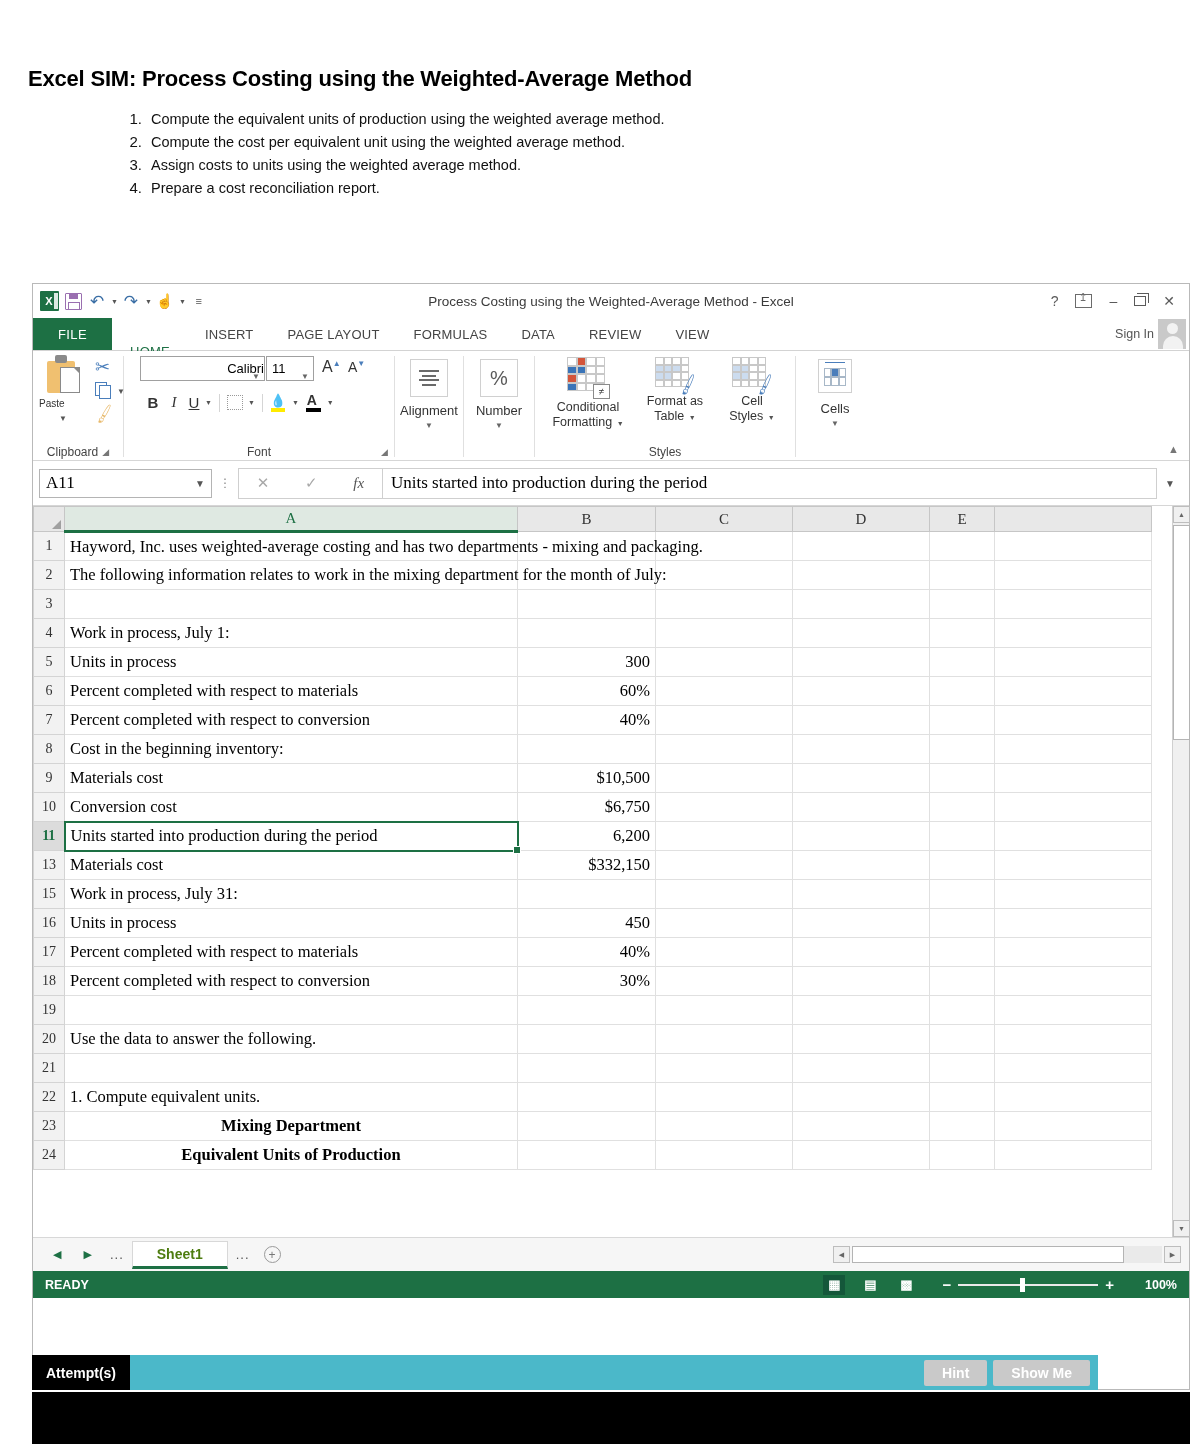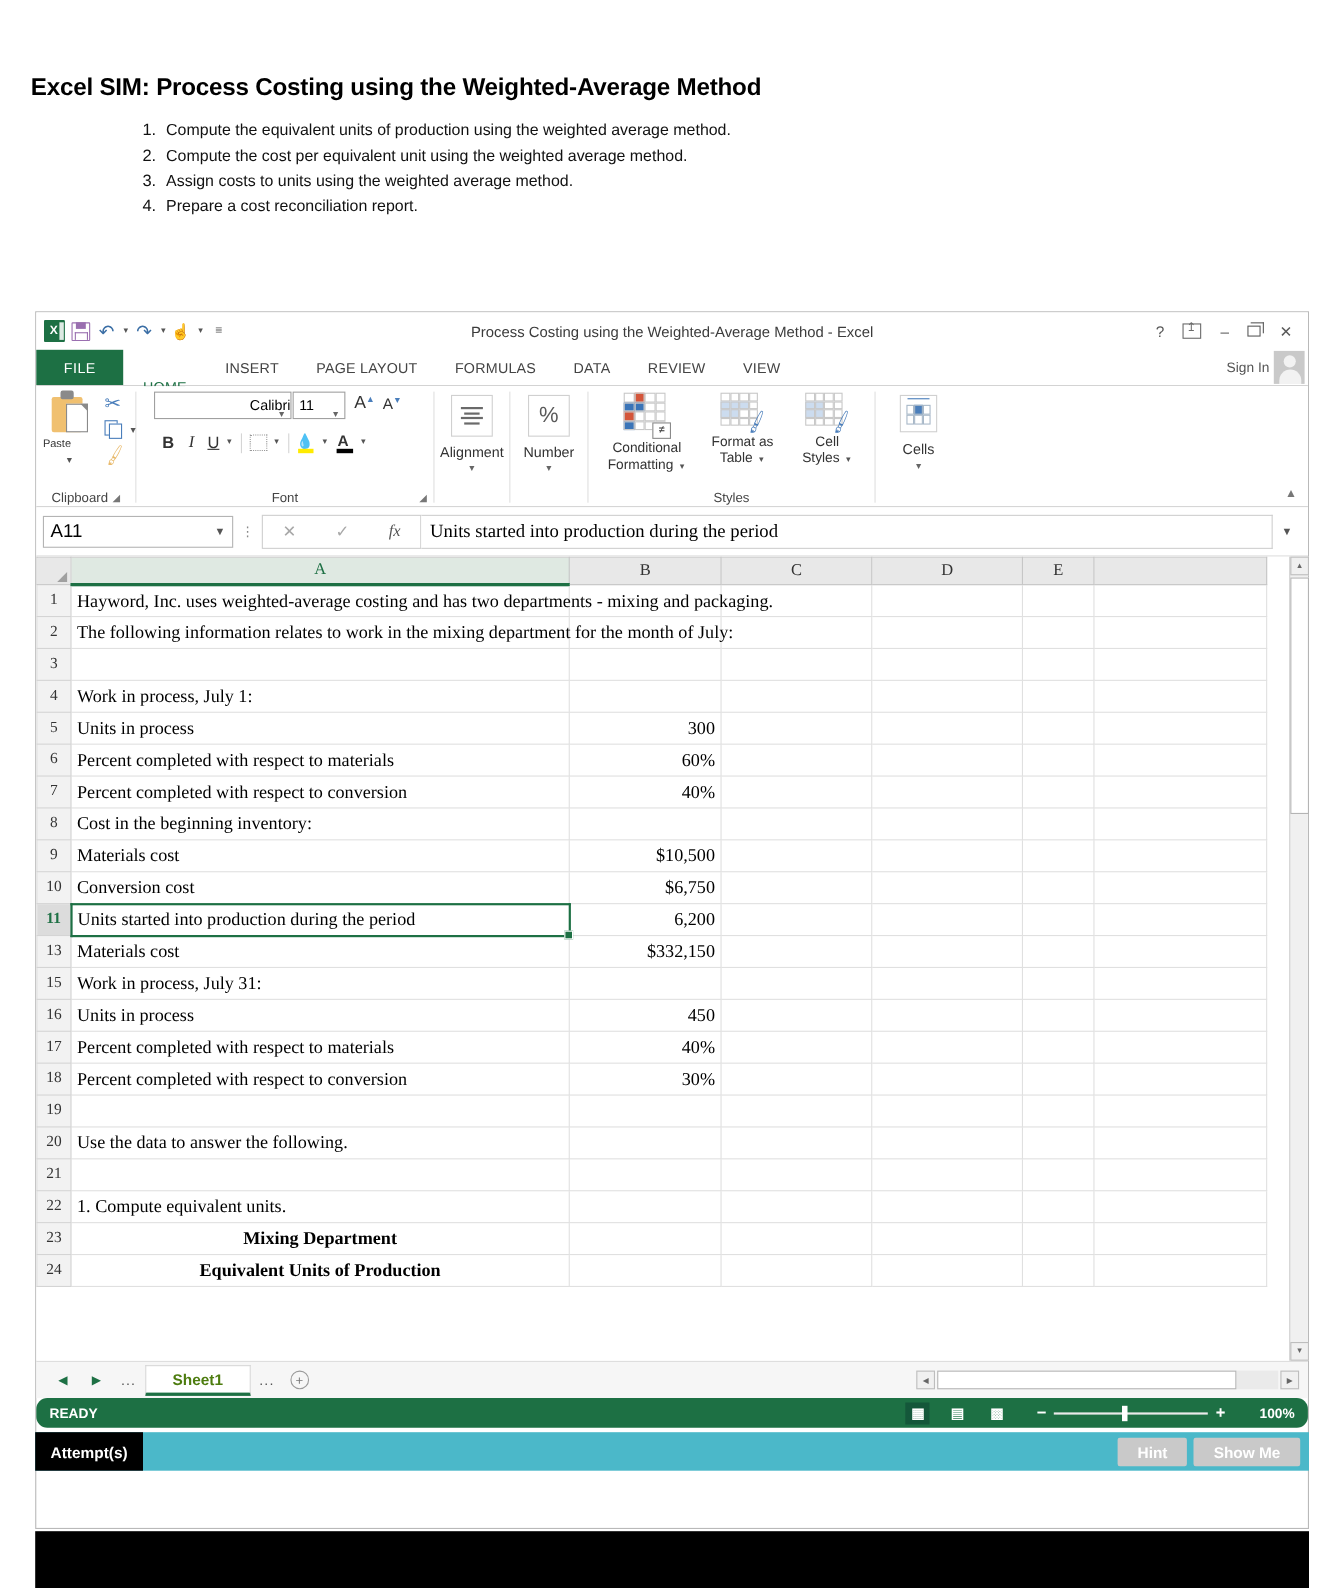--- a/index.html
+++ b/index.html
@@ -205,21 +205,21 @@
   .ribbon-collapse { position:absolute; right:10px; bottom:5px; font-size:11px; color:#777; }
 
   
   .fbar {
     height: 45px; background:#fff; display:flex; align-items:center;
     padding: 0 6px; border-bottom:1px solid #d6d6d6;
   }
   .namebox {
     width: 173px; height: 29px; border:1px solid #b4b4b4; background:#fff;
     display:flex; align-items:center; padding:0 6px;
-    font-family:Liberation Sans, sans-serif; font-size:17px; color:#000;
+    font-family:Liberation Serif, serif; font-size:17px; color:#000;
   }
   .namebox .nb-car { margin-left:auto; font-size:10px; color:#555; }
   .fb-dots { width:26px; text-align:center; font-size:12px; color:#888; letter-spacing:0; }
   .fb-btns {
     width: 145px; height: 31px; border:1px solid #cfcfcf; background:#fff;
     display:flex; align-items:center; justify-content:space-around;
     font-size:15px; color:#a8a8a8;
   }
   .fb-fx { font-family:"Liberation Serif",serif; font-style:italic; color:#555; }
   .fb-input {
@@ -291,35 +291,35 @@
                display:flex;align-items:center;justify-content:center;font-size:12px;color:#777;margin-left:6px;}
   .hsb { margin-left:auto; display:flex; align-items:center; padding-right:8px; }
   .hsb-btn { width:17px;height:17px;background:#f0f0f0;border:1px solid #bdbdbd;
              display:flex;align-items:center;justify-content:center;font-size:7px;color:#666;}
   .hsb-track { width:310px; height:17px; background:#eaeaea; position:relative; margin:0 2px; }
   .hsb-thumb { position:absolute; left:0; top:0; width:272px; height:17px; background:#fff; border:1px solid #b4b4b4; }
 
   
   .statusbar {
     height: 27px; background:#1d7044; color:#fff; display:flex; align-items:center;
-    padding: 0 12px; font-size:12.5px; font-weight:bold;border-radius:10px;
+    padding: 0 12px; font-size:12.5px; font-weight:bold;
   }
   .sb-right { margin-left:auto; display:flex; align-items:center; gap:14px; }
   .viewbtn { width:22px;height:20px;display:flex;align-items:center;justify-content:center;
              font-size:13px; color:#fff; }
   .viewbtn.active { background:#14573a; }
   .zoomslider { display:flex; align-items:center; gap:0; margin-left:4px; }
   .zs-minus, .zs-plus { font-size:15px; font-weight:bold; color:#fff; padding:0 7px; }
   .zs-track { width:140px; height:2px; background:#eaeaea; position:relative; }
   .zs-thumb { position:absolute; left:62px; top:-6px; width:5px; height:14px; background:#fff; }
   .zoom-pct { font-size:12.5px; font-weight:bold; min-width:42px; text-align:right; }
 
   
   .attemptbar {
-    position:absolute; left:32px; top:1302px; width:1158px; height:35px;
+    position:absolute; left:32px; top:1355px; width:1066px; height:35px;
     background:#4bb8c9; display:flex; align-items:center;
   }
   .attempt-label {
     background:#000; color:#fff; height:35px; padding:0 14px;
     display:flex; align-items:center; font-size:14px; font-weight:bold;
   }
   .attempt-btns { margin-left:auto; display:flex; gap:6px; padding-right:8px; }
   .abtn {
     background:#c9c9c9; color:#fff; font-size:14px; font-weight:bold;
     padding: 5px 18px; border-radius:2px;

